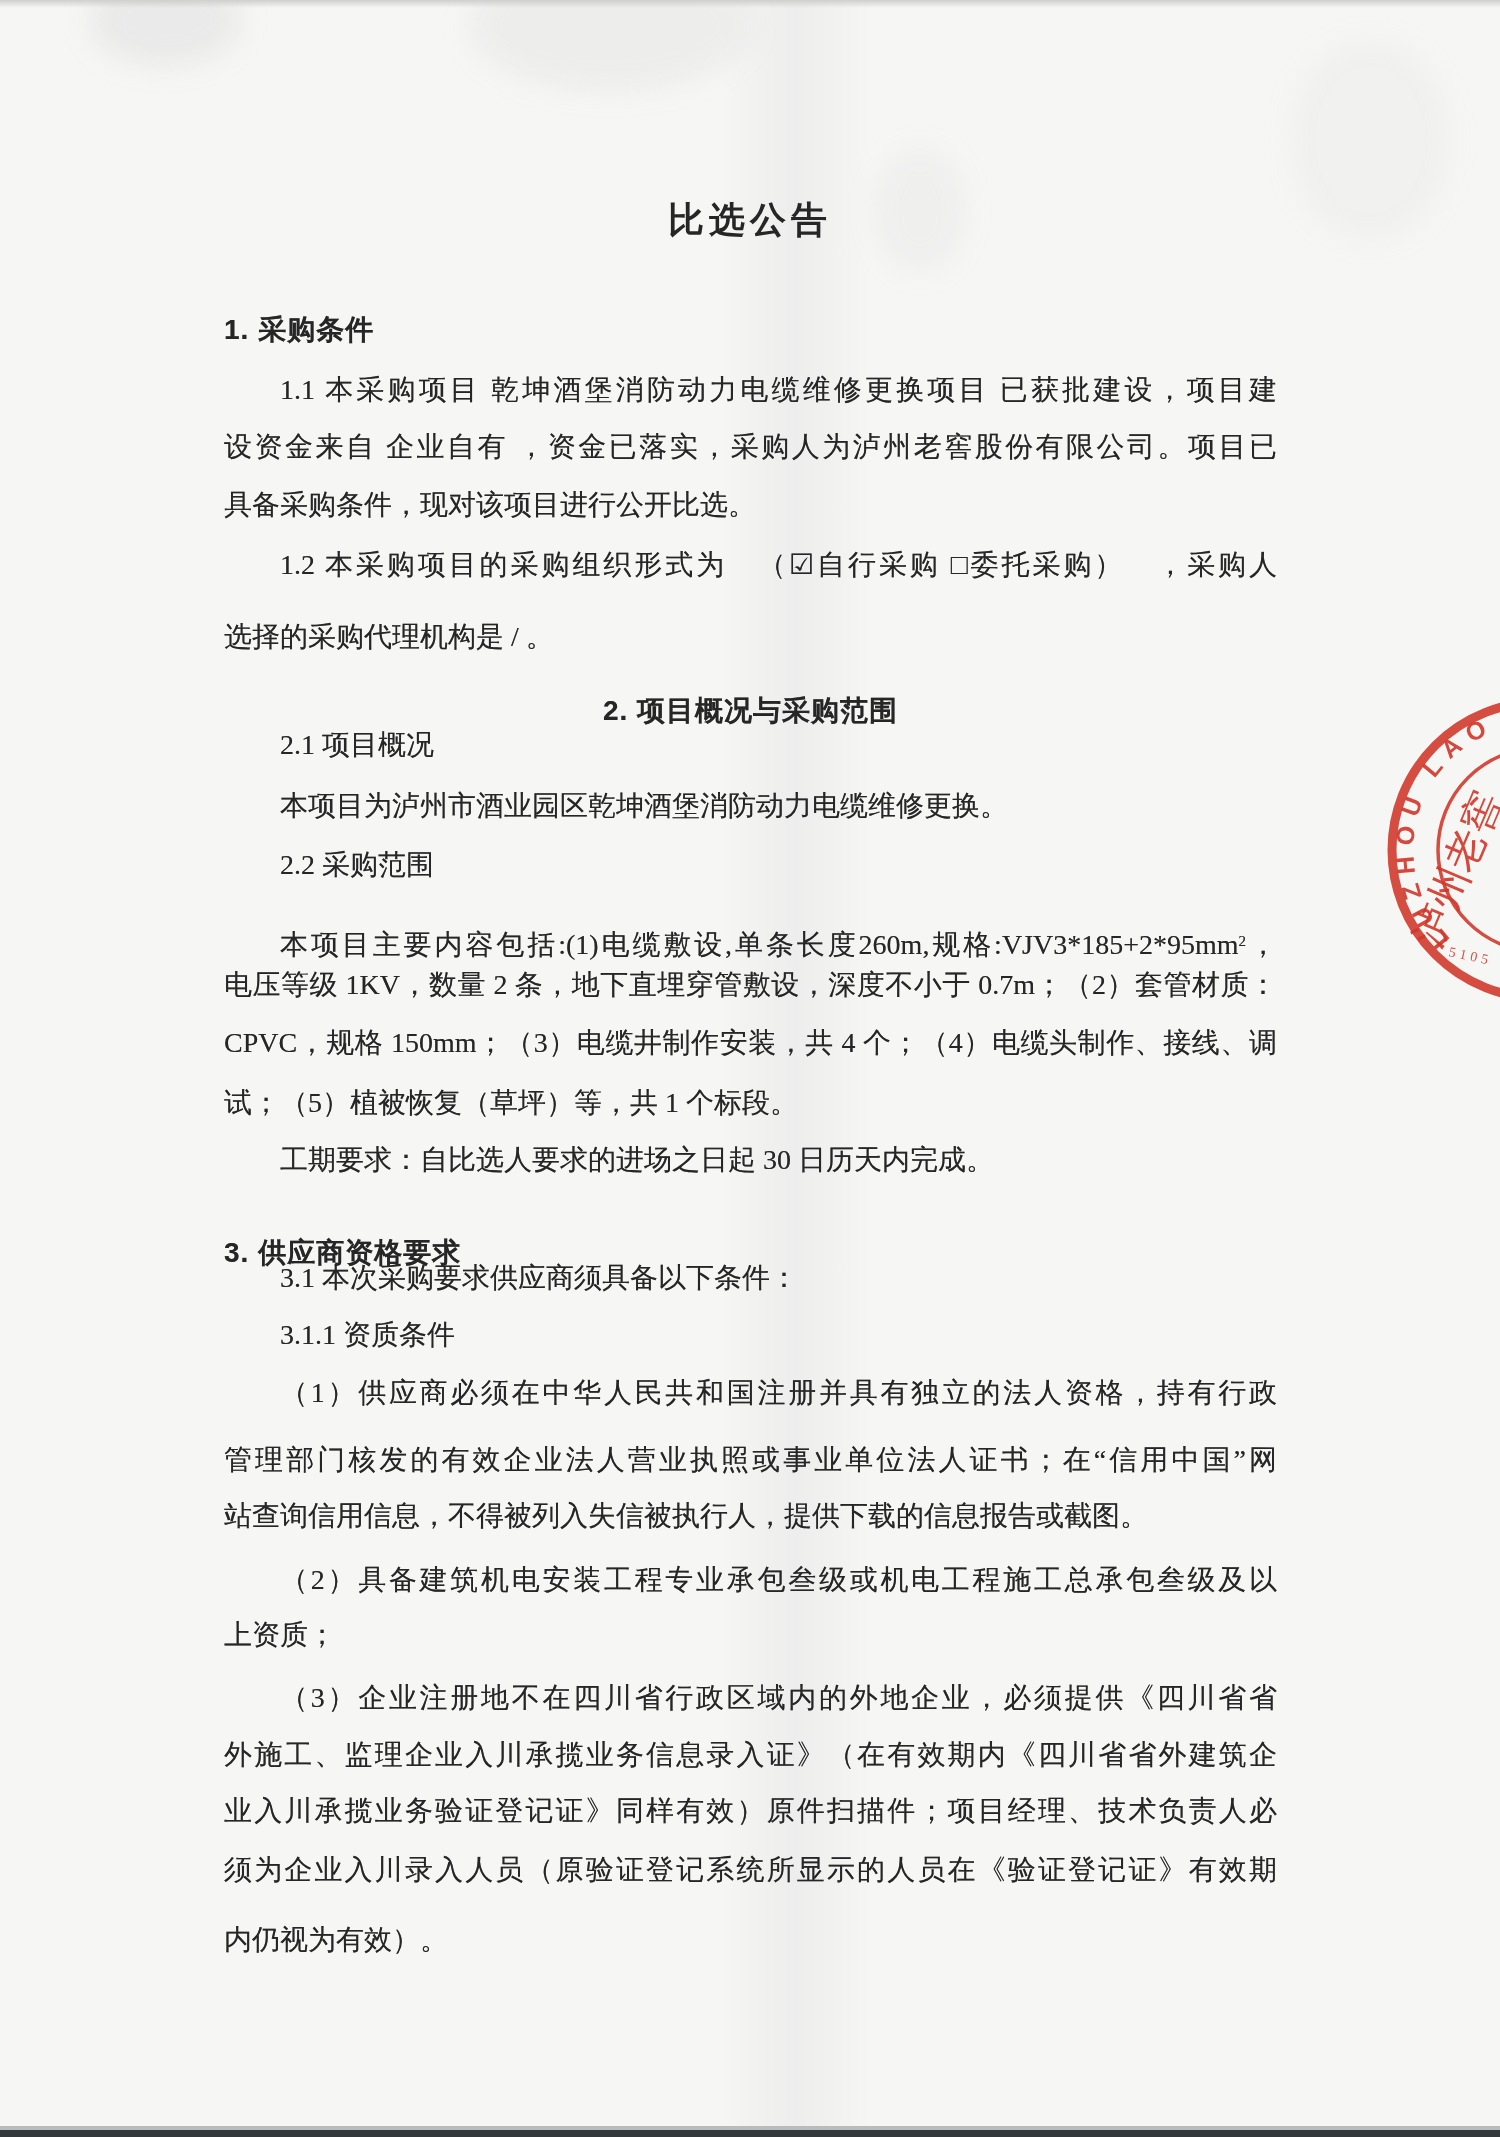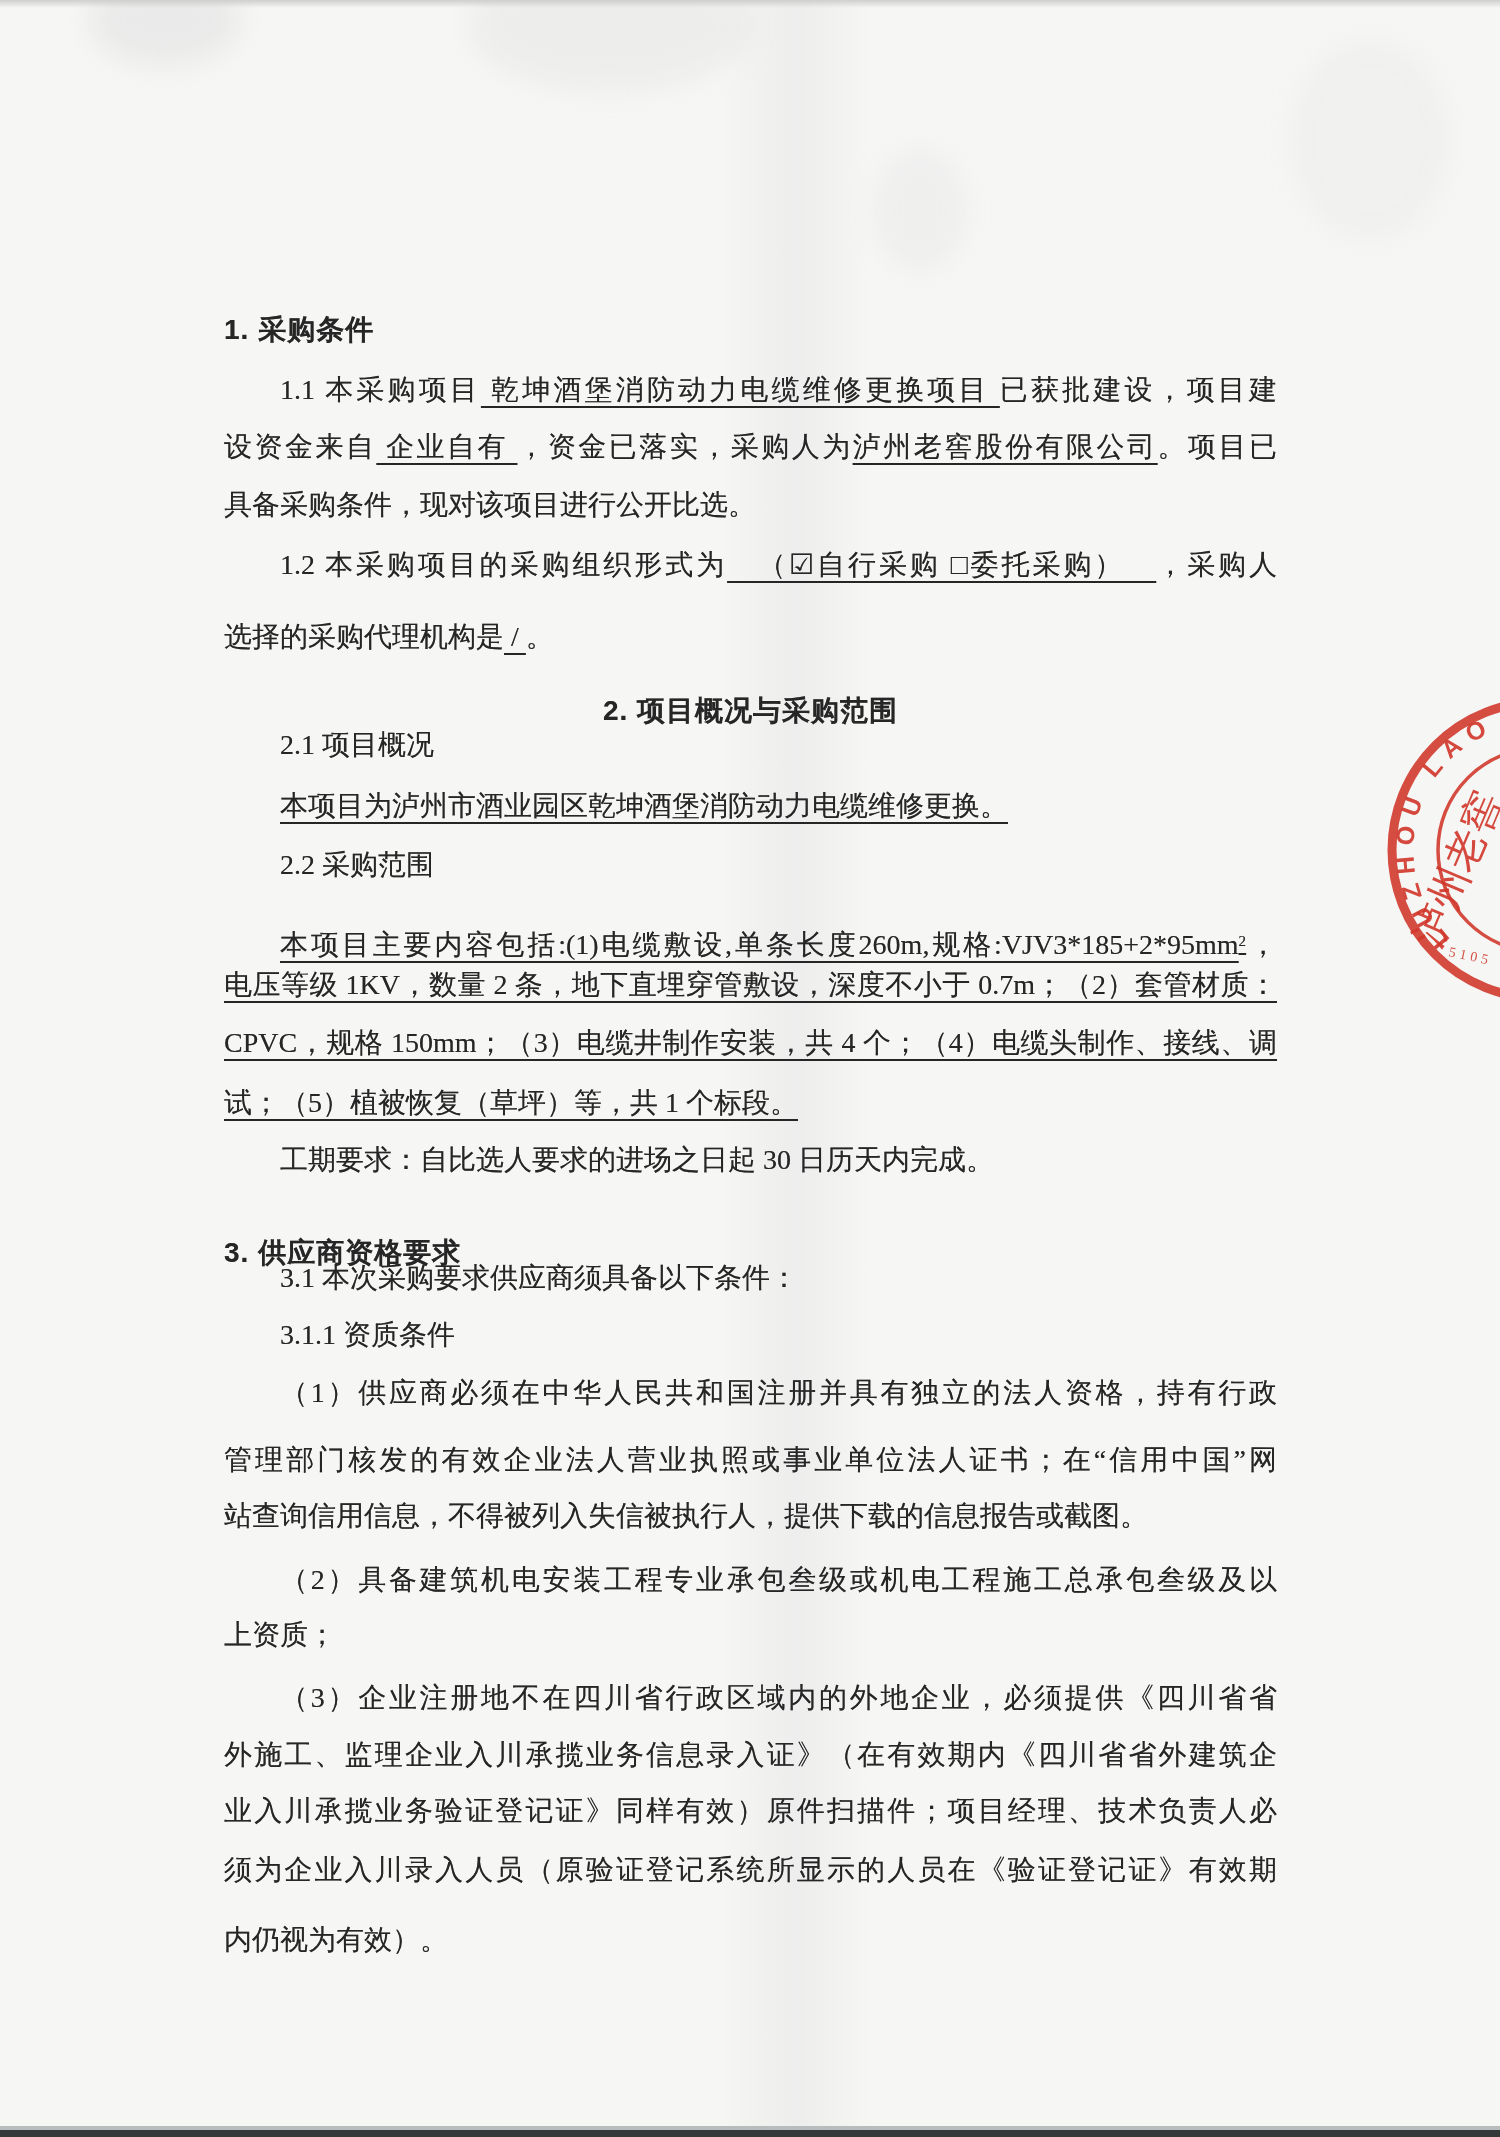--- a/index.html
+++ b/index.html
@@ -40,37 +40,38 @@
     line-height:58px;font-size:28px;
     text-shadow:0 0 .6px rgba(45,45,45,.55);
   }
   .line.j{text-align:justify;text-align-last:justify;}
   .line.ind{text-indent:56px;}
   .line.h{
     font-weight:bold;
     font-family:"Liberation Sans","DejaVu Sans",sans-serif;
     font-size:28px;letter-spacing:1px;
   }
-  .u{text-decoration:underline;text-underline-offset:7px;text-decoration-thickness:1.6px;}
+  .u{text-underline-offset:7px;text-decoration-thickness:1.6px;}
   .sup{font-size:15px;vertical-align:8px;}
   
   .stamp{position:absolute;left:1380px;top:690px;mix-blend-mode:multiply;}
 </style>
 </head>
 <body>
 
 <div class="page">
 
   <div class="artifact a-band"></div>
   <div class="artifact a-blob a-b1"></div>
   <div class="artifact a-blob a-b2"></div>
   <div class="artifact a-blob a-b3"></div>
   <div class="artifact a-blob a-b4"></div>
   <div class="artifact a-topstrip"></div>
 
+  <div class="title">比选公告</div>
 
   <div id="doc">
       <div class="line h" style="top: 301px;"><span>1.  采购条件</span></div>
       <div class="line j ind" style="top: 361px;"><span>1.1 本采购项目</span><span class="u"> 乾坤酒堡消防动力电缆维修更换项目 </span><span>已获批建设，项目建</span></div>
       <div class="line j" style="top: 418px;"><span>设资金来自</span><span class="u"> 企业自有 </span><span>，资金已落实，采购人为</span><span class="u">泸州老窖股份有限公司</span><span>。项目已</span></div>
       <div class="line" style="top: 476px;"><span>具备采购条件，现对该项目进行公开比选。</span></div>
       <div class="line j ind" style="top: 536px;"><span>1.2 本采购项目的采购组织形式为</span><span class="u">　（☑自行采购 □委托采购）　</span><span>，采购人</span></div>
       <div class="line" style="top: 608px;"><span>选择的采购代理机构是</span><span class="u"> / </span><span>。</span></div>
       <div class="line h" style="top: 682px; text-align: center;"><span>2.  项目概况与采购范围</span></div>
       <div class="line ind" style="top: 716px;"><span>2.1 项目概况</span></div>

